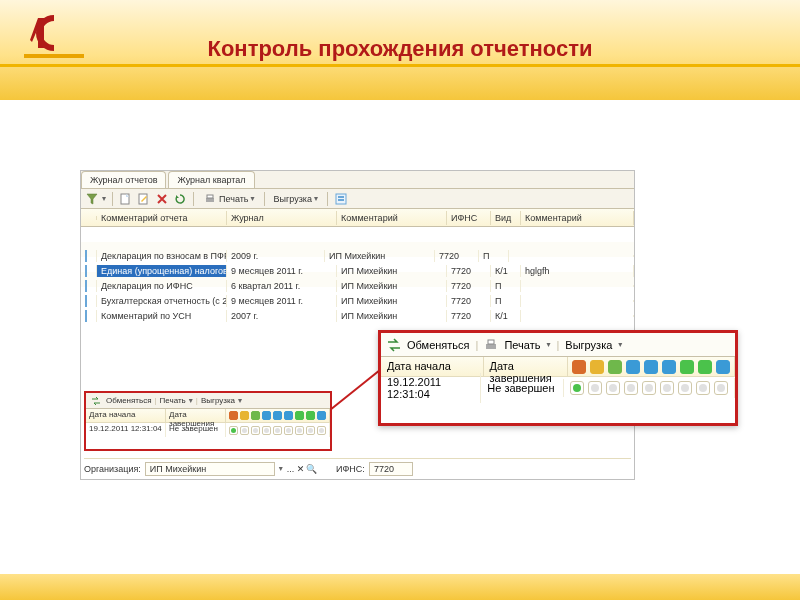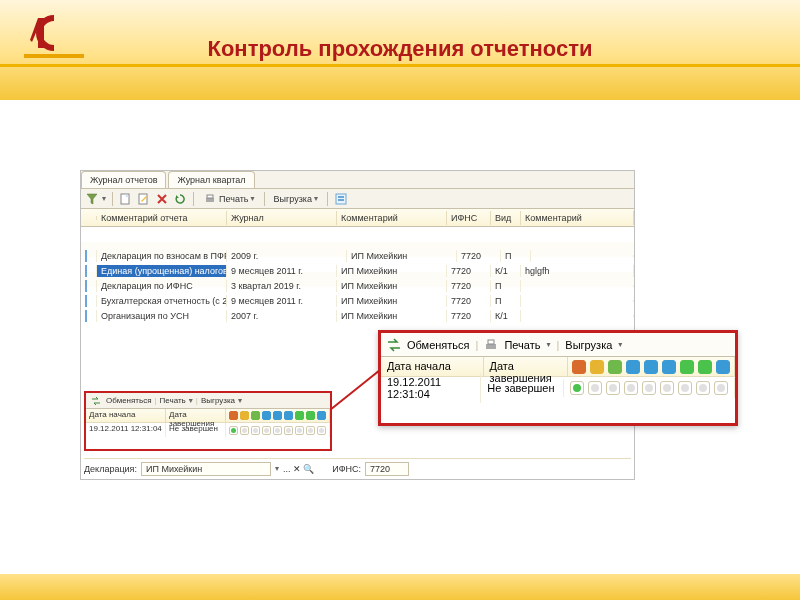--- a/index.html
+++ b/index.html
@@ -209,56 +209,56 @@
     <div class="cell-h" style="width:110px">Комментарий</div>
     <div class="cell-h" style="width:44px">ИФНС</div>
     <div class="cell-h" style="width:30px">Вид</div>
     <div class="cell-h" style="flex:1">Комментарий</div>
   </div>
 
   <div class="grid-body" id="grid-body">
       <div class="row">
         <div class="cell" style="width:16px"><span class="row-icon"></span></div>
         <div class="cell name-cell" style="width:130px">Декларация по взносам в ПФР</div>
-        <div class="cell" style="width:120px">2009 г.</div>
+        <div class="cell" style="width:98px">2009 г.</div>
         <div class="cell" style="width:110px">ИП Михейкин</div>
         <div class="cell" style="width:44px">7720</div>
         <div class="cell" style="width:30px">П</div>
         <div class="cell" style="flex:1"></div>
       </div>
       <div class="row selected">
         <div class="cell" style="width:16px"><span class="row-icon"></span></div>
         <div class="cell name-cell" style="width:130px">Единая (упрощенная) налоговая декларация</div>
         <div class="cell" style="width:110px">9 месяцев 2011 г.</div>
         <div class="cell" style="width:110px">ИП Михейкин</div>
         <div class="cell" style="width:44px">7720</div>
         <div class="cell" style="width:30px">К/1</div>
         <div class="cell" style="flex:1">hglgfh</div>
       </div>
       <div class="row">
         <div class="cell" style="width:16px"><span class="row-icon"></span></div>
         <div class="cell name-cell" style="width:130px">Декларация по ИФНС</div>
-        <div class="cell" style="width:110px">3 квартал 2019 г.</div>
+        <div class="cell" style="width:110px">6 квартал 2011 г.</div>
         <div class="cell" style="width:110px">ИП Михейкин</div>
         <div class="cell" style="width:44px">7720</div>
         <div class="cell" style="width:30px">П</div>
         <div class="cell" style="flex:1"></div>
       </div>
       <div class="row">
         <div class="cell" style="width:16px"><span class="row-icon"></span></div>
         <div class="cell name-cell" style="width:130px">Бухгалтерская отчетность (с 2011 года)</div>
         <div class="cell" style="width:110px">9 месяцев 2011 г.</div>
         <div class="cell" style="width:110px">ИП Михейкин</div>
         <div class="cell" style="width:44px">7720</div>
         <div class="cell" style="width:30px">П</div>
         <div class="cell" style="flex:1"></div>
       </div>
       <div class="row">
         <div class="cell" style="width:16px"><span class="row-icon"></span></div>
-        <div class="cell name-cell" style="width:130px">Организация по УСН</div>
+        <div class="cell name-cell" style="width:130px">Комментарий по УСН</div>
         <div class="cell" style="width:110px">2007 г.</div>
         <div class="cell" style="width:110px">ИП Михейкин</div>
         <div class="cell" style="width:44px">7720</div>
         <div class="cell" style="width:30px">К/1</div>
         <div class="cell" style="flex:1"></div>
       </div>
     </div>
 
   <div class="exchange-small">
     <div class="ex-tb">
@@ -301,21 +301,21 @@
           <span class="dot off"></span>
           <span class="dot off"></span>
           <span class="dot off"></span>
           <span class="dot off"></span>
           <span class="dot off"></span>
         </div>
     </div>
   </div>
 
   <div class="filter-bar">
-    <span>Декларация:</span>
+    <span>Организация:</span>
     <span class="inp" style="width:130px">ИП Михейкин</span>
     <span class="dd">▾</span>
     <span style="font-size:9px">... ✕ 🔍</span>
     <span style="width:10px"></span>
     <span>ИФНС:</span>
     <span class="inp" style="width:44px">7720</span>
   </div>
 </div>
 
 <svg class="connector" style="left:330px; top:370px;" width="60" height="50">

